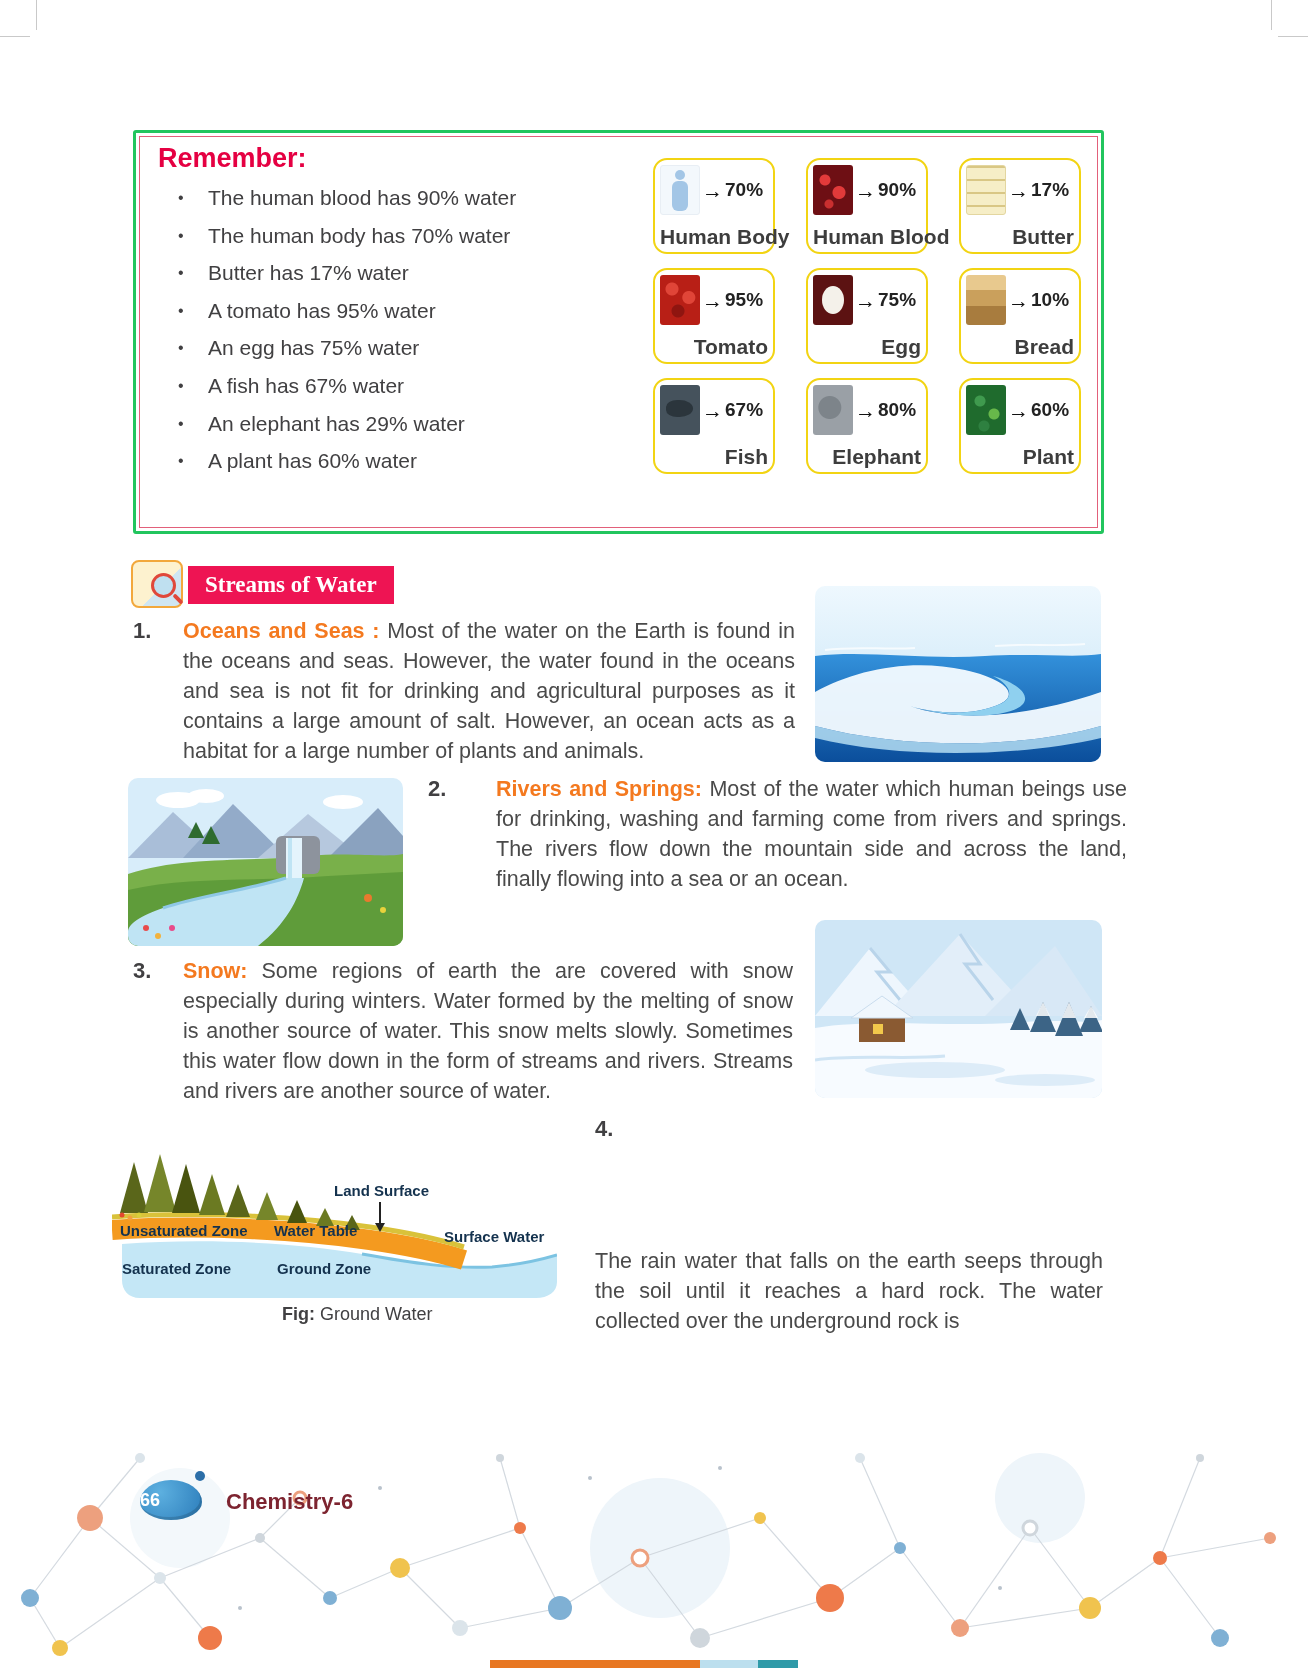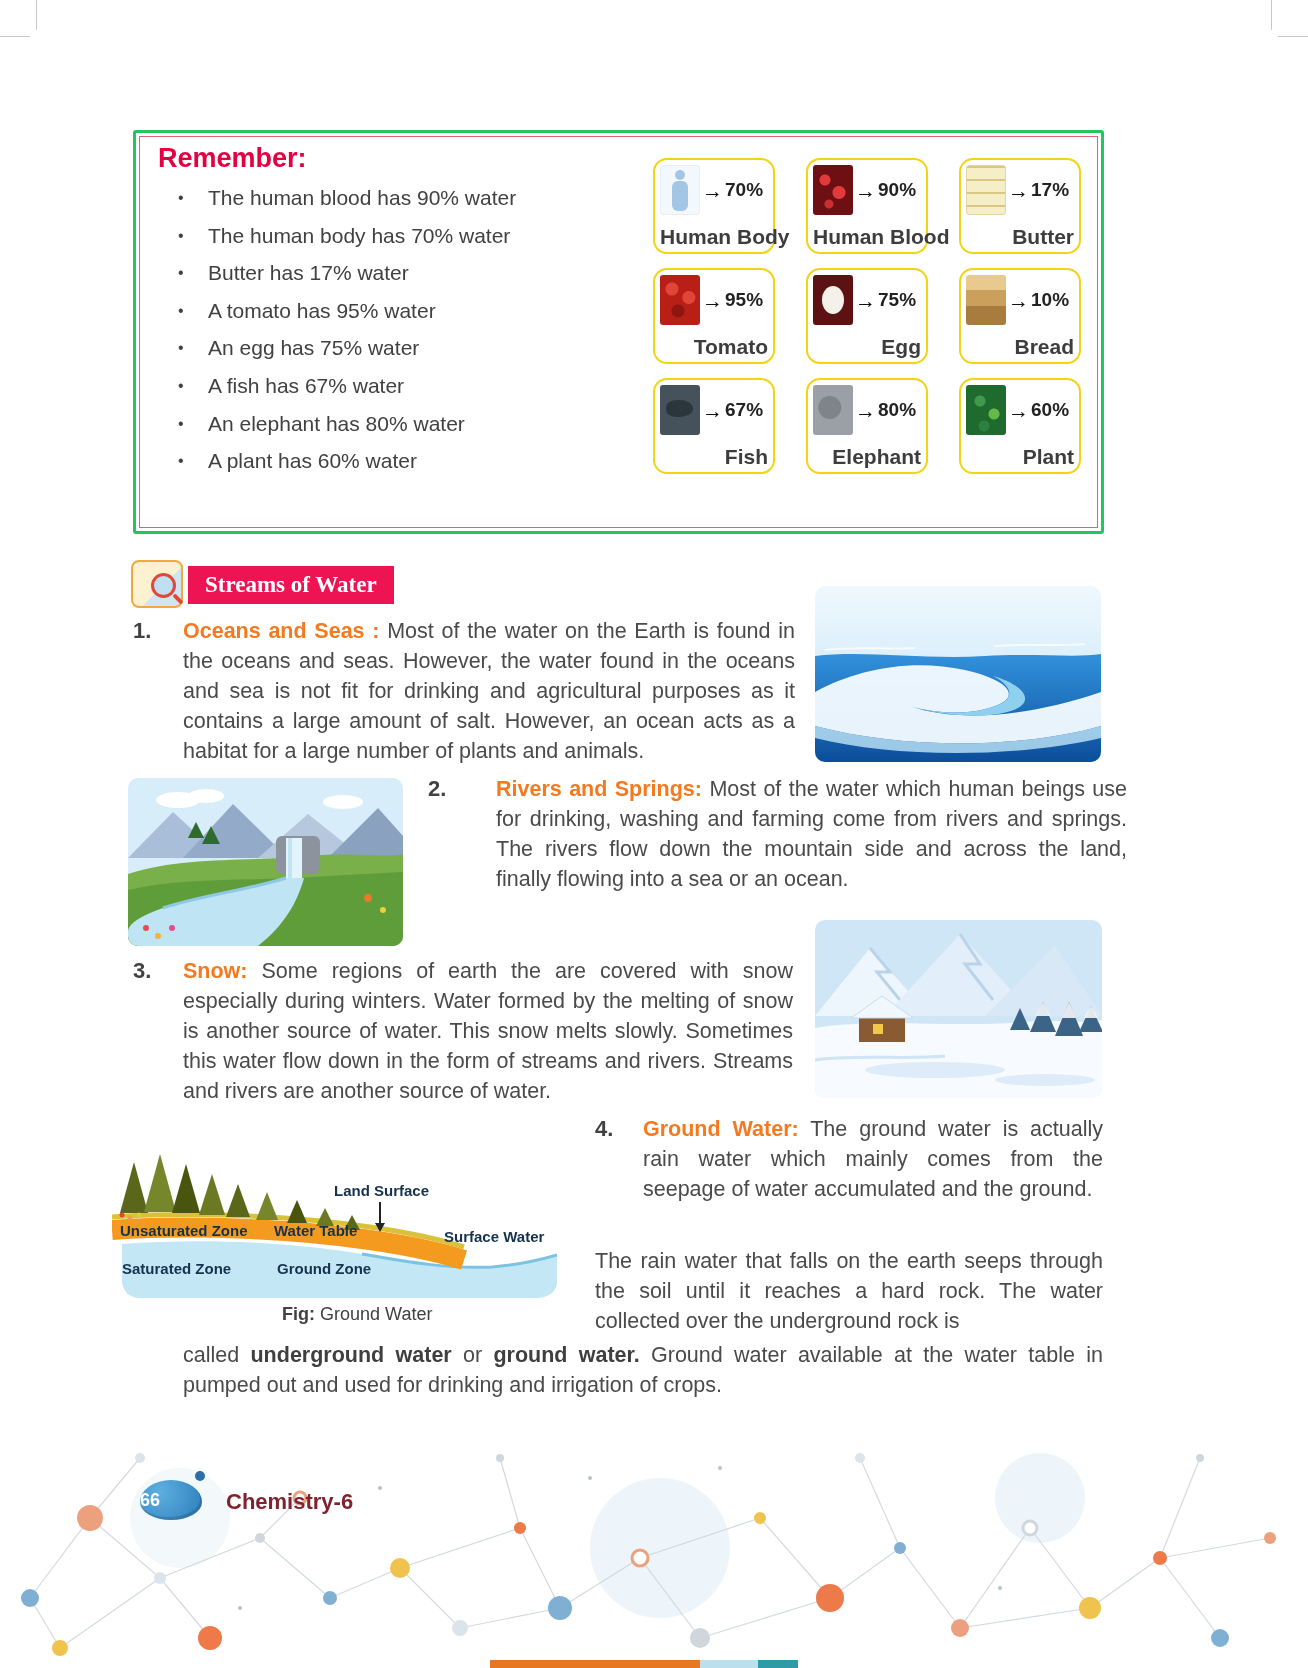--- a/index.html
+++ b/index.html
@@ -87,21 +87,21 @@
 
   <div class="remember-box">
     <div class="remember-title">Remember:</div>
     <ul class="remember-bullets">
       <li>The human blood has 90% water</li>
       <li>The human body has 70% water</li>
       <li>Butter has 17% water</li>
       <li>A tomato has 95% water</li>
       <li>An egg has 75% water</li>
       <li>A fish has 67% water</li>
-      <li>An elephant has 80% water</li>
+      <li>An elephant has 29% water</li>
       <li>A plant has 60% water</li>
     </ul>
 
     <div class="card" style="left:517px;top:25px;">
       <div class="card-row">
           <div class="thumb thumb-0"></div>
           <span class="card-arrow">→</span>
           <span class="card-pct">70%</span>
         </div>
       <div class="card-label">Human Body</div>
@@ -297,28 +297,23 @@
       <text class="svg-label" x="10" y="162">Saturated Zone</text>
       <text class="svg-label" x="165" y="162">Ground Zone</text>
     </svg>
   </div>
   <div class="fig-caption">
     <strong>Fig:</strong>
     <span>Ground Water</span>
   </div>
 
   <div class="item-num" style="left:595px;top:1116px;">4.</div>
-  <div class="para" style="left:643px;top:1114px;width:460px;">
-    <span class="item-title">Ground Water:</span>
-    <span>The ground water is actually rain water which mainly comes from the seepage of water accumulated and the ground.</span>
-  </div>
 
   <div class="para" style="left:595px;top:1246px;width:508px;">The rain water that falls on the earth seeps through the soil until it reaches a hard rock. The water collected over the underground rock is</div>
 
-  <div class="para" style="left:183px;top:1340px;width:920px;"><span>called </span><strong class="bstrong">underground water</strong><span> or </span><strong class="bstrong">ground water.</strong><span> Ground water available at the water table in pumped out and used for drinking and irrigation of crops.</span></div>
 
   <svg class="footer-deco" viewBox="0 0 1308 270">
     <circle cx="660" cy="150" r="70" fill="#eef5fa"></circle>
       <circle cx="1040" cy="100" r="45" fill="#eef5fa"></circle>
       <circle cx="180" cy="120" r="50" fill="#f3f8fb"></circle>
     <g stroke="#ccd3da" stroke-width="1.2" opacity="0.85">
       <line x1="30" y1="200" x2="90" y2="120"></line>
         <line x1="90" y1="120" x2="160" y2="180"></line>
         <line x1="160" y1="180" x2="210" y2="240"></line>
       <line x1="160" y1="180" x2="260" y2="140"></line>

